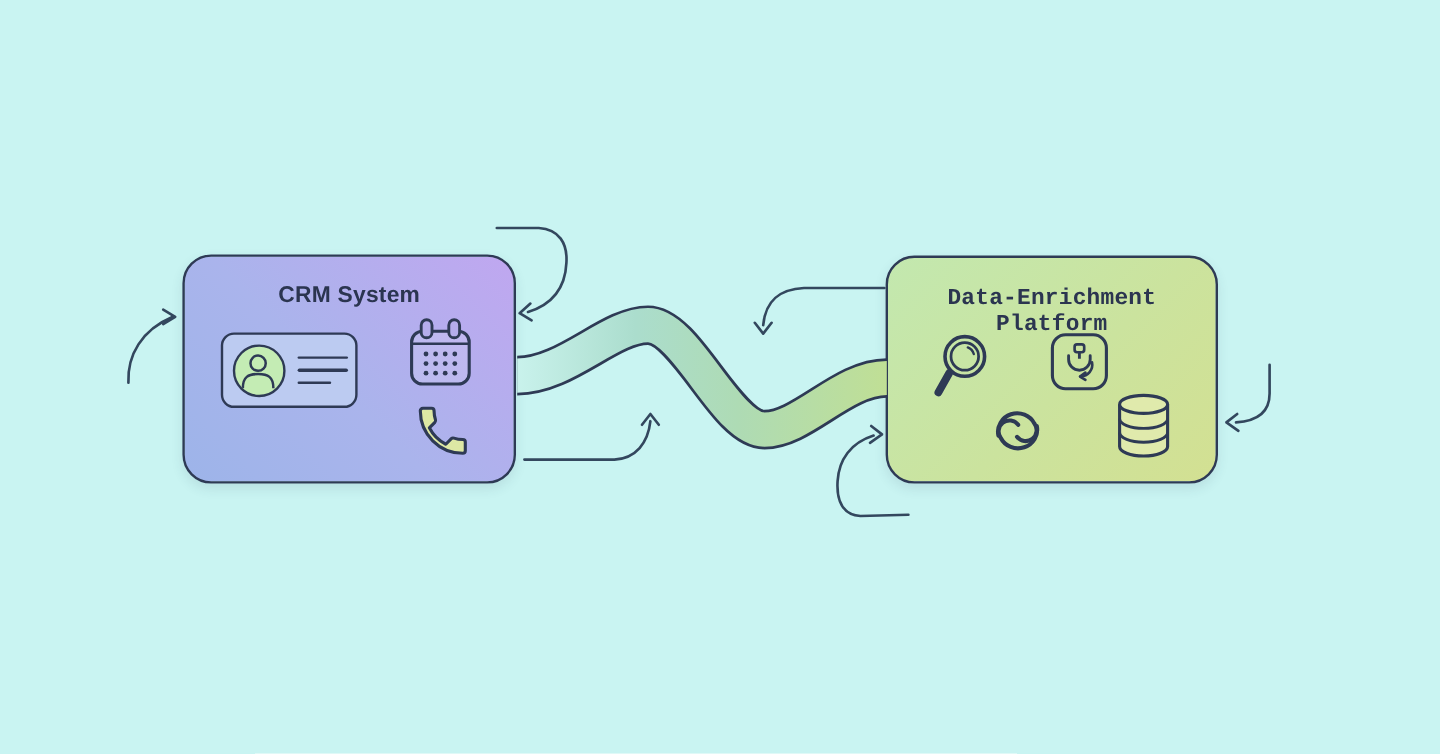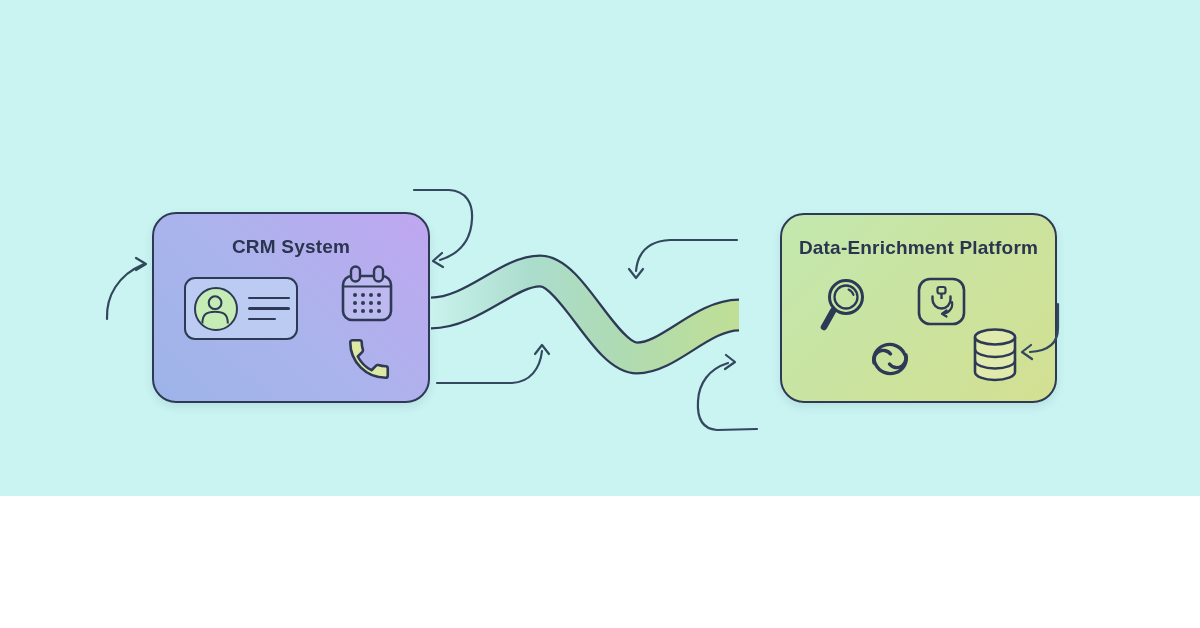--- a/index.html
+++ b/index.html
@@ -1,33 +1,34 @@
 <!DOCTYPE html>
 <html style="--bg: #c9f4f2; --outline: #2e3a55; --arrow: #33475e; --text: #2b3550; --left-grad-start: #c0a7f0; --left-grad-end: #9db4e9; --right-grad-start: #c3e8af; --right-grad-end: #d3e092; --pipe-c1: #c9f2ec; --pipe-c2: #abddcd; --pipe-c3: #aedbb4; --pipe-c4: #c0df95; --card-fill: #bccbf1; --avatar-fill: #c4ecb4; --phone-fill: #dde8a4; --db-fill: #e0eaac;"><head>
 <meta charset="utf-8">
 <style>
   html,body{margin:0;padding:0;}
   body{font-family:"Liberation Sans", sans-serif;}
   .canvas{
-    position:relative;width:1200px;height:496px;overflow:hidden;
+    position:relative;width:1200px;height:628px;overflow:hidden;
     background:var(--bg,#c9f4f2);
   }
   .node{
     position:absolute;width:278px;height:191px;border-radius:24px;
     border:2.5px solid var(--outline,#2e3a55);
     box-shadow:0 4px 10px rgba(40,60,90,.10);
     box-sizing:border-box;
   }
   .node-crm{
     left:152px;top:212px;
     background:linear-gradient(225deg,var(--left-grad-start,#c0a7f0) 0%,#aab4ec 55%,var(--left-grad-end,#9db4e9) 100%);
   }
   .node-enrich{
-    left:780px;top:213px;width:277px;height:190px;
+    left:738px;top:213px;width:277px;height:190px;
     background:linear-gradient(135deg,var(--right-grad-start,#c3e8af) 0%,#cbe39e 55%,var(--right-grad-end,#d3e092) 100%);
+    font-family:Liberation Mono, monospace;
   }
   .node-title{
     position:absolute;top:22px;left:0;right:0;text-align:center;
     font-size:19px;font-weight:700;letter-spacing:.2px;
     color:var(--text,#2b3550);
   }
   
   .contact-card{
     position:absolute;left:30px;top:63px;width:114px;height:63px;
     border:2.5px solid var(--outline,#2e3a55);border-radius:11px;

